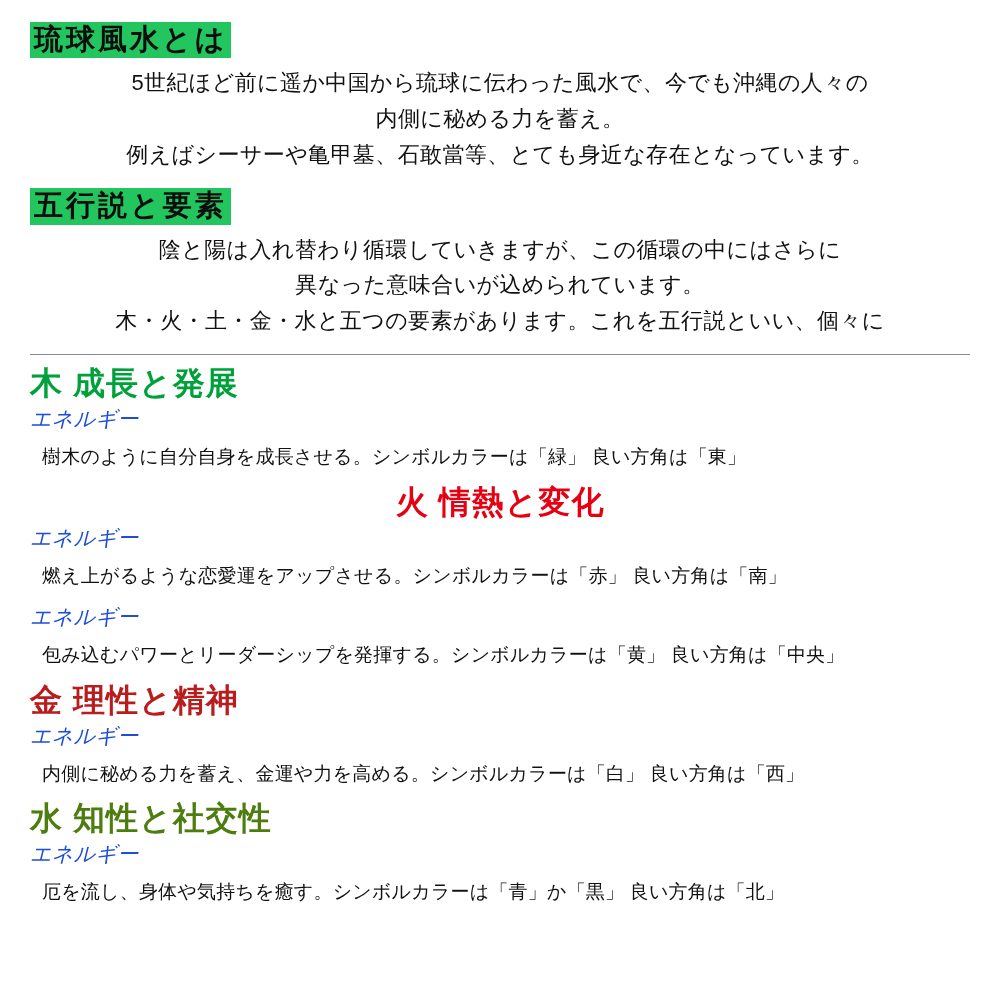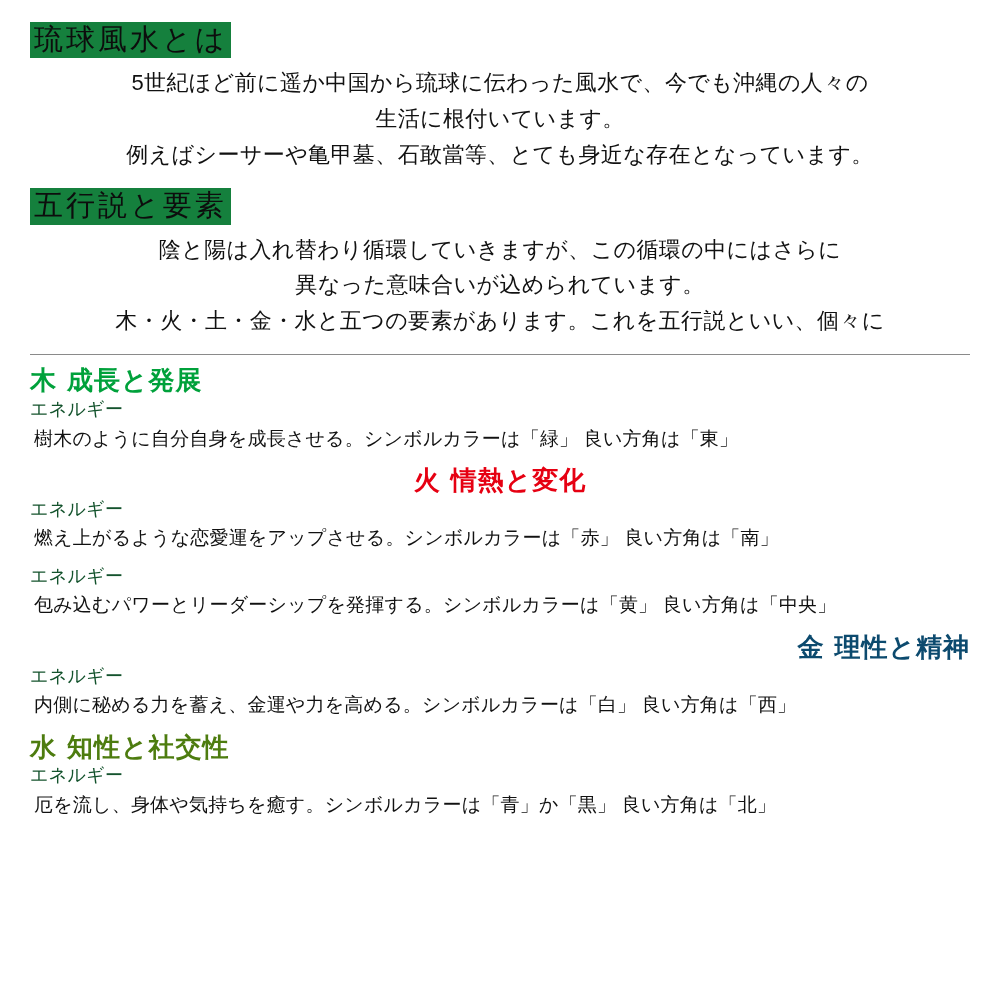--- a/index.html
+++ b/index.html
@@ -19,25 +19,25 @@
     width: 1000px;
     height: 1000px;
     padding: 22px 30px 10px 30px;
     position: relative;
   }
 
   
   .section-heading {
     display: inline-block;
     font-size: 29px;
-    font-weight: 400;
+    font-weight: 700;
     letter-spacing: 3px;
     line-height: 1.15;
     color: #0d0d0d;
-    background: #15803d;
+    background: #22c55e;
     padding: 1px 4px 2px 4px;
     margin: 0 16px 7px 0;
   }
   .body-line {
     font-size: 22px;
     line-height: 1.62;
     color: #111111;
     letter-spacing: 0.4px;
     margin: 0;
     white-space: nowrap;
@@ -54,54 +54,55 @@
     border: none;
     border-top: 1px solid #8a8a8a;
     margin: 16px 0 10px 0;
   }
 
   
   .element {
     margin-bottom: 14px;
   }
   .element-title {
-    font-size: 26px;
+    font-size: 32px;
     font-weight: 700;
     line-height: 1.18;
     margin: 4px 0 2px 0;
     letter-spacing: 1px;
   }
   .element-title .kanji {
     margin-right: 10px;
   }
   .element-energy {
-    font-size: 18px;
+    font-size: 21px;
     line-height: 1.3;
-    color: #14532d;
+    color: #1d4ed8;
     margin: 0 0 2px 0;
     letter-spacing: 0.3px;
+    font-style: italic;
   }
   .element-desc {
     font-size: 19px;
     line-height: 1.35;
     color: #111111;
-    margin: 4px;
+    margin: 12px;
     letter-spacing: 0.2px;
     white-space: nowrap;
   }
 </style>
 </head>
 <body>
 
 <div class="page">
 
   <div class="intro-block">
     <div class="section-heading">琉球風水とは</div>
     <p class="body-line">5世紀ほど前に遥か中国から琉球に伝わった風水で、今でも沖縄の人々の</p>
-    <p class="body-line">生活に根付いています。</p>
+    <p class="body-line">内側に秘める力を蓄え。</p>
     <p class="body-line">例えばシーサーや亀甲墓、石敢當等、とても身近な存在となっています。</p>
   </div>
 
   <div class="intro-block second">
     <div class="section-heading">五行説と要素</div>
     <p class="body-line">陰と陽は入れ替わり循環していきますが、この循環の中にはさらに</p>
     <p class="body-line">異なった意味合いが込められています。</p>
     <p class="body-line">木・火・土・金・水と五つの要素があります。これを五行説といい、個々に</p>
   </div>
 
@@ -124,21 +125,21 @@
       <p class="element-energy">エネルギー</p>
       <p class="element-desc">燃え上がるような恋愛運をアップさせる。シンボルカラーは「赤」 良い方角は「南」</p>
     </div>
 
     <div class="element">
       <p class="element-energy">エネルギー</p>
       <p class="element-desc">包み込むパワーとリーダーシップを発揮する。シンボルカラーは「黄」 良い方角は「中央」</p>
     </div>
 
     <div class="element">
-      <div class="element-title" style="color:#0c4a6e;text-align:right;">
+      <div class="element-title" style="color:#b91c1c;">
         <span class="kanji">金</span><span>理性と精神</span>
       </div>
       <p class="element-energy">エネルギー</p>
       <p class="element-desc">内側に秘める力を蓄え、金運や力を高める。シンボルカラーは「白」 良い方角は「西」</p>
     </div>
 
     <div class="element">
       <div class="element-title" style="color:#4d7c0f;">
         <span class="kanji">水</span><span>知性と社交性</span>
       </div>

